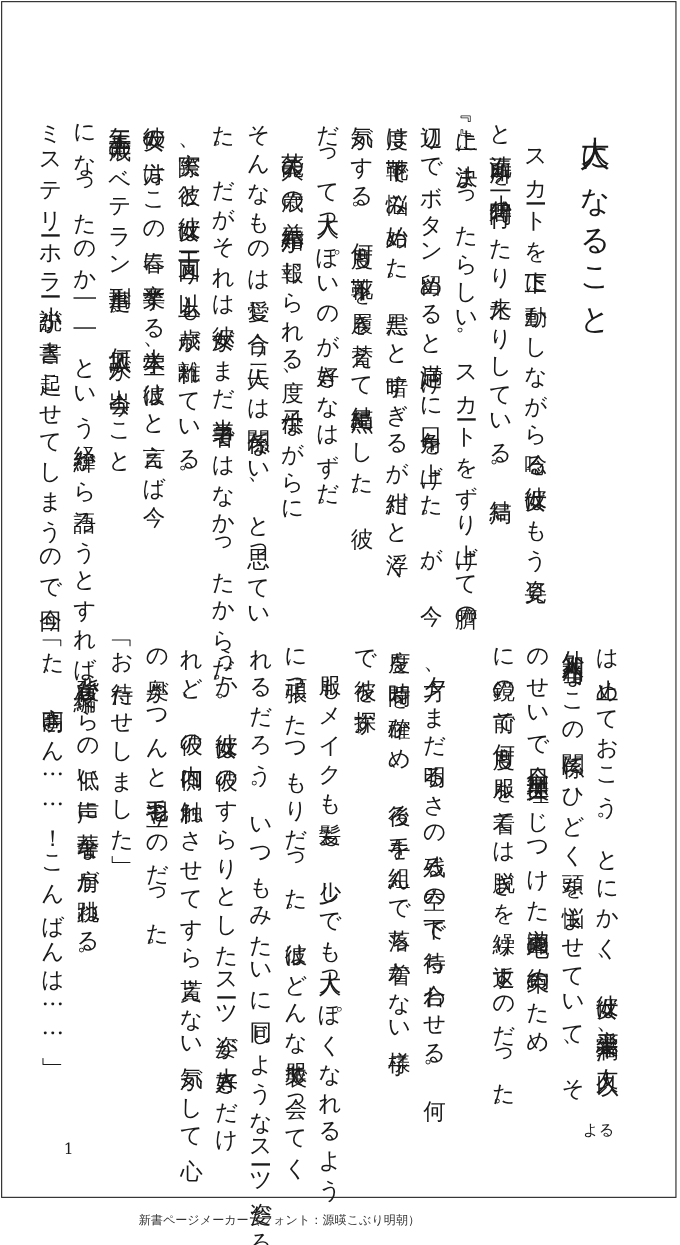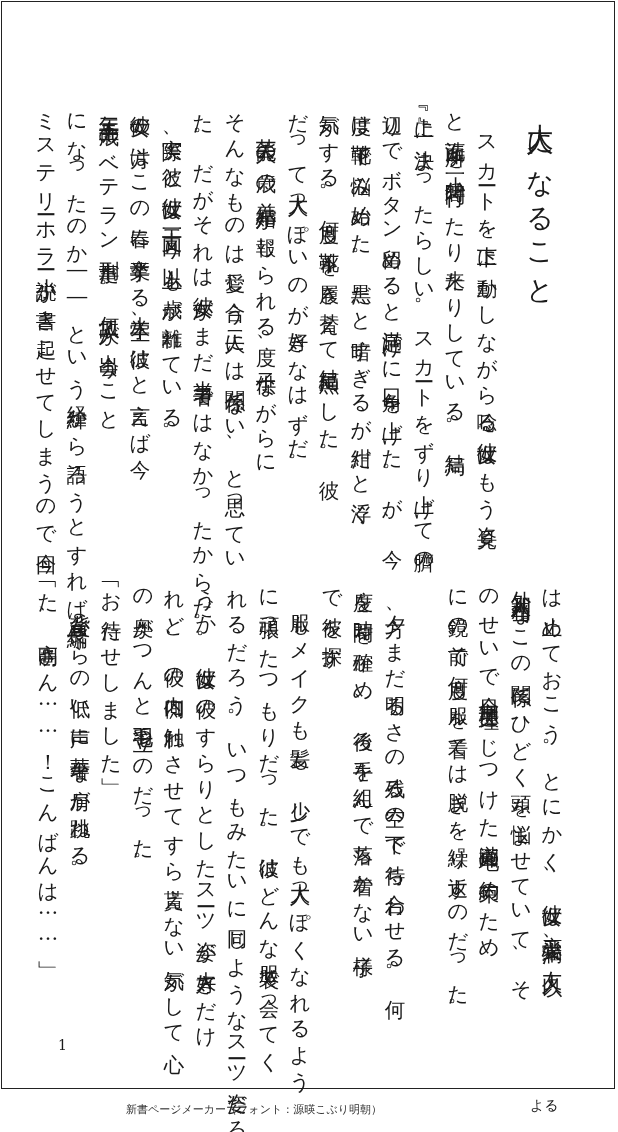--- a/index.html
+++ b/index.html
@@ -54,16 +54,16 @@
     <div class="col" style="left:222px; top:573px;">れるだろう。いつもみたいに同じようなスーツ姿だろ</div>
     <div class="col" style="left:191px; top:573px;">うか。彼女は彼のすらりとしたスーツ姿が大好きだけ</div>
     <div class="col" style="left:159px; top:573px;">れど、彼の内側に触れさせてすら貰えない気がして心</div>
     <div class="col" style="left:128px; top:573px;">の奥がつんと毛羽立つのだった。</div>
     <div class="col" style="left:96px; top:573px;">「お待たせしました」</div>
     <div class="col" style="left:65px; top:573px;">　背後からの低い声に華奢な肩が跳ねる。</div>
     <div class="col" style="left:33px; top:573px;">「た、高明さん……！こんばんは……」</div>
   </div>
 
   <div class="folio" style="left:56px; top:1035px;">1</div>
-  <div class="folio" style="left:528px; top:1095px;">よる</div>
+  <div class="folio" style="left:528px; top:1017px;">よる</div>
 </div>
 
 <div class="caption">新書ページメーカー（フォント：源暎こぶり明朝）</div>
 
 </body></html>

